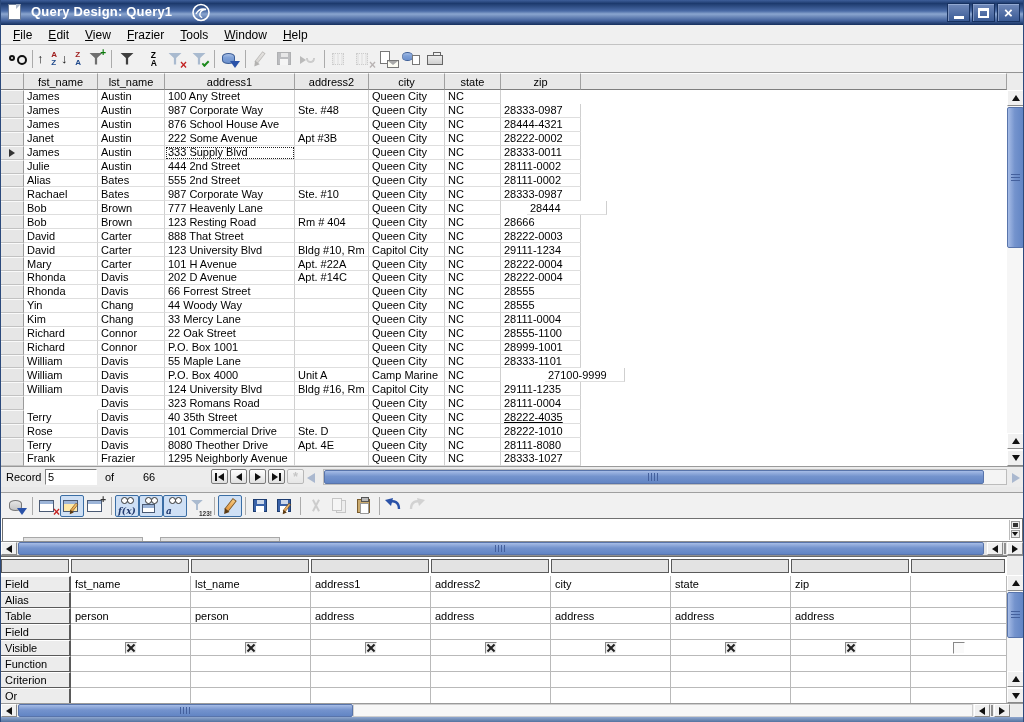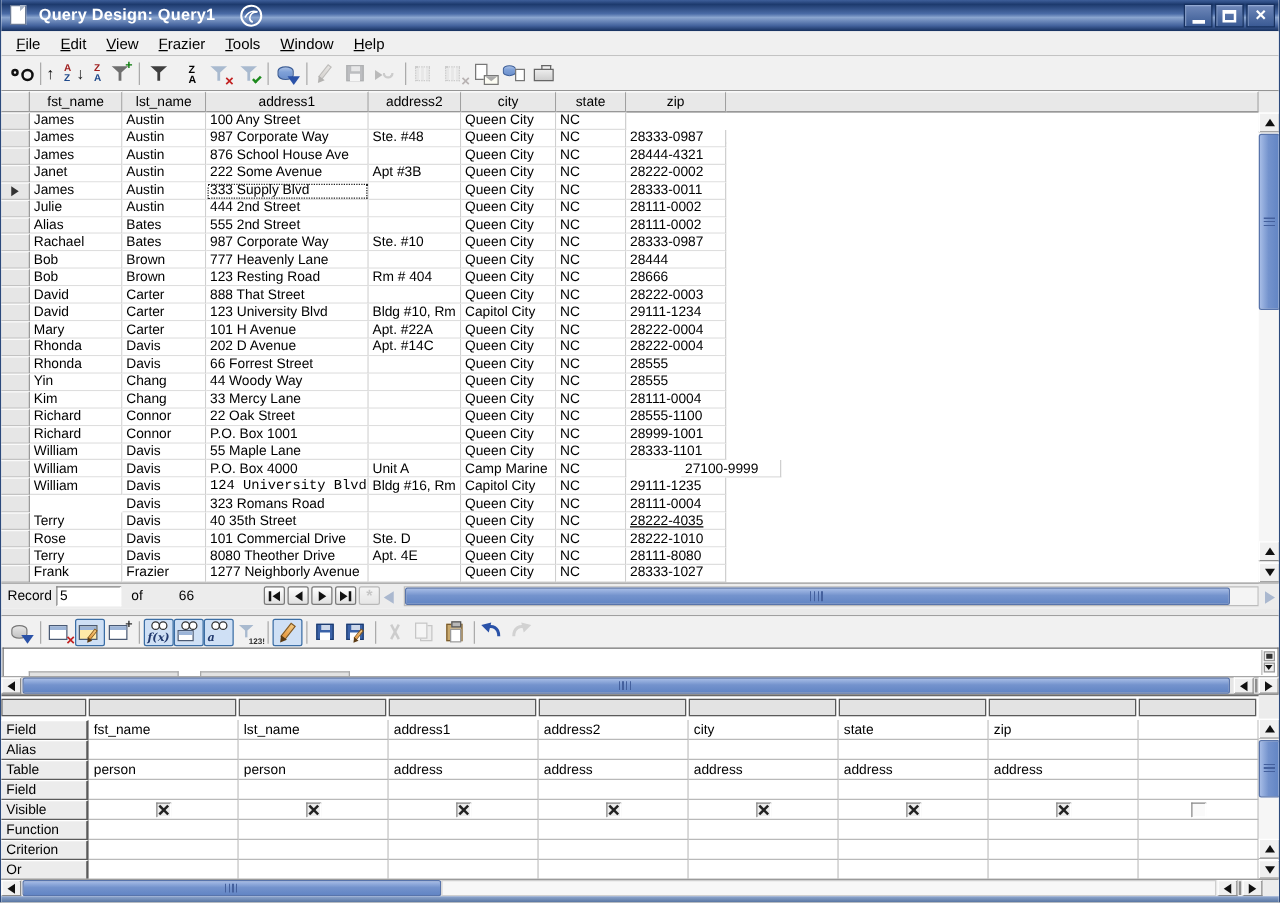--- a/index.html
+++ b/index.html
@@ -424,21 +424,21 @@
         <div class="dgc" style="width: 80px;">28333-0987</div>
       </div>
       <div class="dgrow">
         <div class="dgsel"></div>
         <div class="dgc" style="width: 74px;">Bob</div>
         <div class="dgc" style="width: 67px;">Brown</div>
         <div class="dgc" style="width: 130px;">777 Heavenly Lane</div>
         <div class="dgc" style="width: 74px;"></div>
         <div class="dgc" style="width: 76px;">Queen City</div>
         <div class="dgc" style="width: 56px;">NC</div>
-        <div class="dgc" style="width: 80px;">28444</div>
+        <div class="dgc" style="width: 80px; margin-left: 26px;">28444</div>
       </div>
       <div class="dgrow">
         <div class="dgsel"></div>
         <div class="dgc" style="width: 74px;">Bob</div>
         <div class="dgc" style="width: 67px;">Brown</div>
         <div class="dgc" style="width: 130px;">123 Resting Road</div>
         <div class="dgc" style="width: 74px;">Rm # 404</div>
         <div class="dgc" style="width: 76px;">Queen City</div>
         <div class="dgc" style="width: 56px;">NC</div>
         <div class="dgc" style="width: 80px;">28666</div>
@@ -550,21 +550,21 @@
         <div class="dgc" style="width: 130px;">P.O. Box 4000</div>
         <div class="dgc" style="width: 74px;">Unit A</div>
         <div class="dgc" style="width: 76px;">Camp Marine</div>
         <div class="dgc" style="width: 56px;">NC</div>
         <div class="dgc" style="width: 80px; margin-left: 44px;">27100-9999</div>
       </div>
       <div class="dgrow">
         <div class="dgsel"></div>
         <div class="dgc" style="width: 74px;">William</div>
         <div class="dgc" style="width: 67px;">Davis</div>
-        <div class="dgc" style="width: 130px; font-family: Liberation Mono, monospace;">124 University Blvd</div>
+        <div class="dgc" style="width: 130px;">124 University Blvd</div>
         <div class="dgc" style="width: 74px;">Bldg #16, Rm</div>
         <div class="dgc" style="width: 76px;">Capitol City</div>
         <div class="dgc" style="width: 56px;">NC</div>
         <div class="dgc" style="width: 80px;">29111-1235</div>
       </div>
       <div class="dgrow">
         <div class="dgsel"></div>
         <div class="dgc" style="width: 74px; margin-top: 40px;">Lilly</div>
         <div class="dgc" style="width: 67px;">Davis</div>
         <div class="dgc" style="width: 130px;">323 Romans Road</div>
@@ -600,21 +600,21 @@
         <div class="dgc" style="width: 130px;">8080 Theother Drive</div>
         <div class="dgc" style="width: 74px;">Apt. 4E</div>
         <div class="dgc" style="width: 76px;">Queen City</div>
         <div class="dgc" style="width: 56px;">NC</div>
         <div class="dgc" style="width: 80px;">28111-8080</div>
       </div>
       <div class="dgrow">
         <div class="dgsel"></div>
         <div class="dgc" style="width: 74px;">Frank</div>
         <div class="dgc" style="width: 67px;">Frazier</div>
-        <div class="dgc" style="width: 130px;">1277 Neighborly Avenue</div>
+        <div class="dgc" style="width: 130px;">1295 Neighborly Avenue</div>
         <div class="dgc" style="width: 74px;"></div>
         <div class="dgc" style="width: 76px;">Queen City</div>
         <div class="dgc" style="width: 56px;">NC</div>
         <div class="dgc" style="width: 80px;">28333-1027</div>
       </div>
     </div>
 
   <div class="vsb" style="left:1006px;top:73px;height:393px;">
     <div class="corner" style="position:absolute;left:0;top:0;width:17px;height:17px;"></div>
     <div class="sbtn" style="position:absolute;left:0;top:17px;width:17px;height:16px;">

